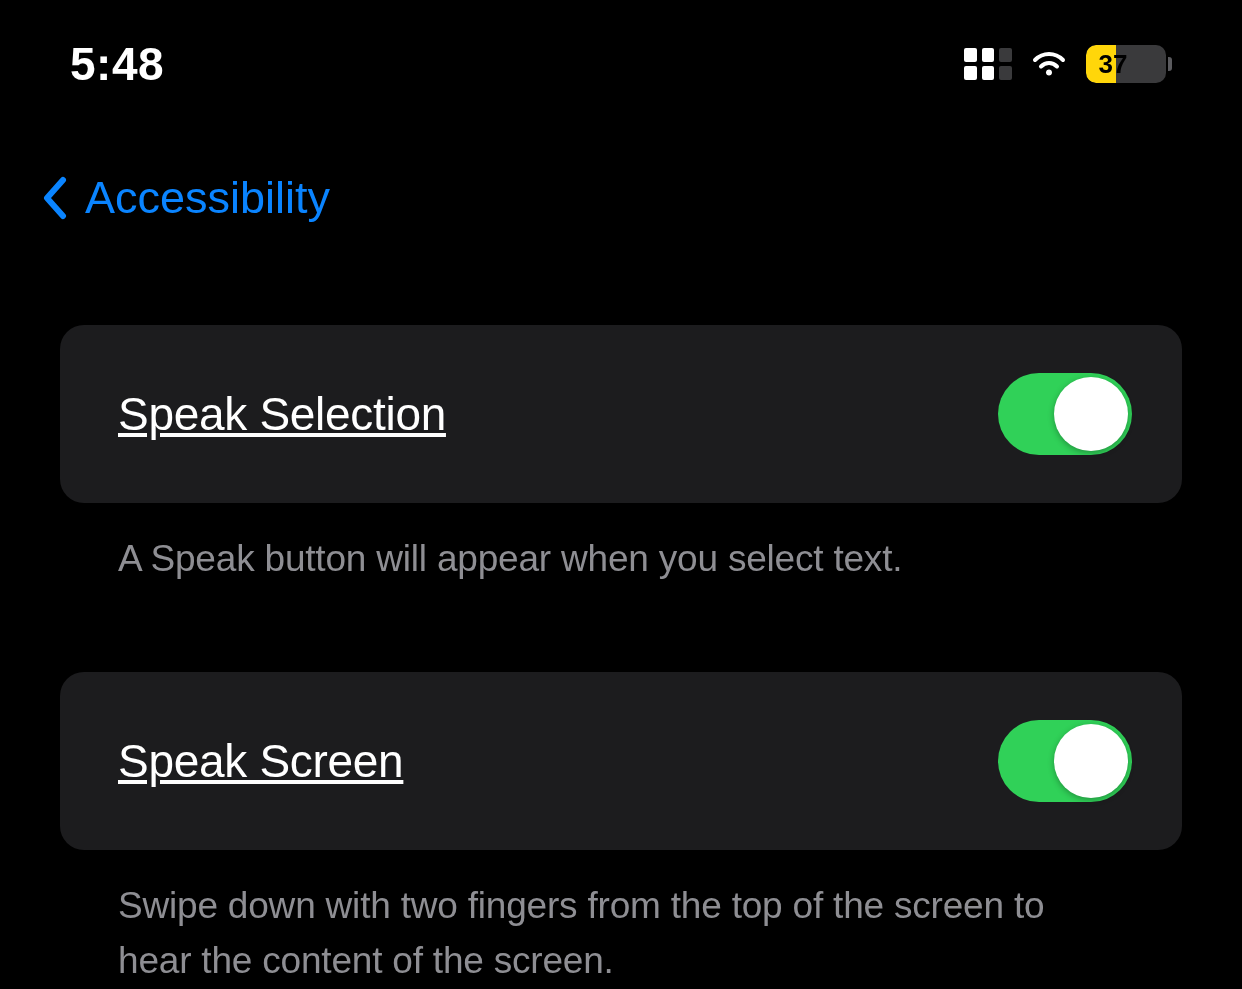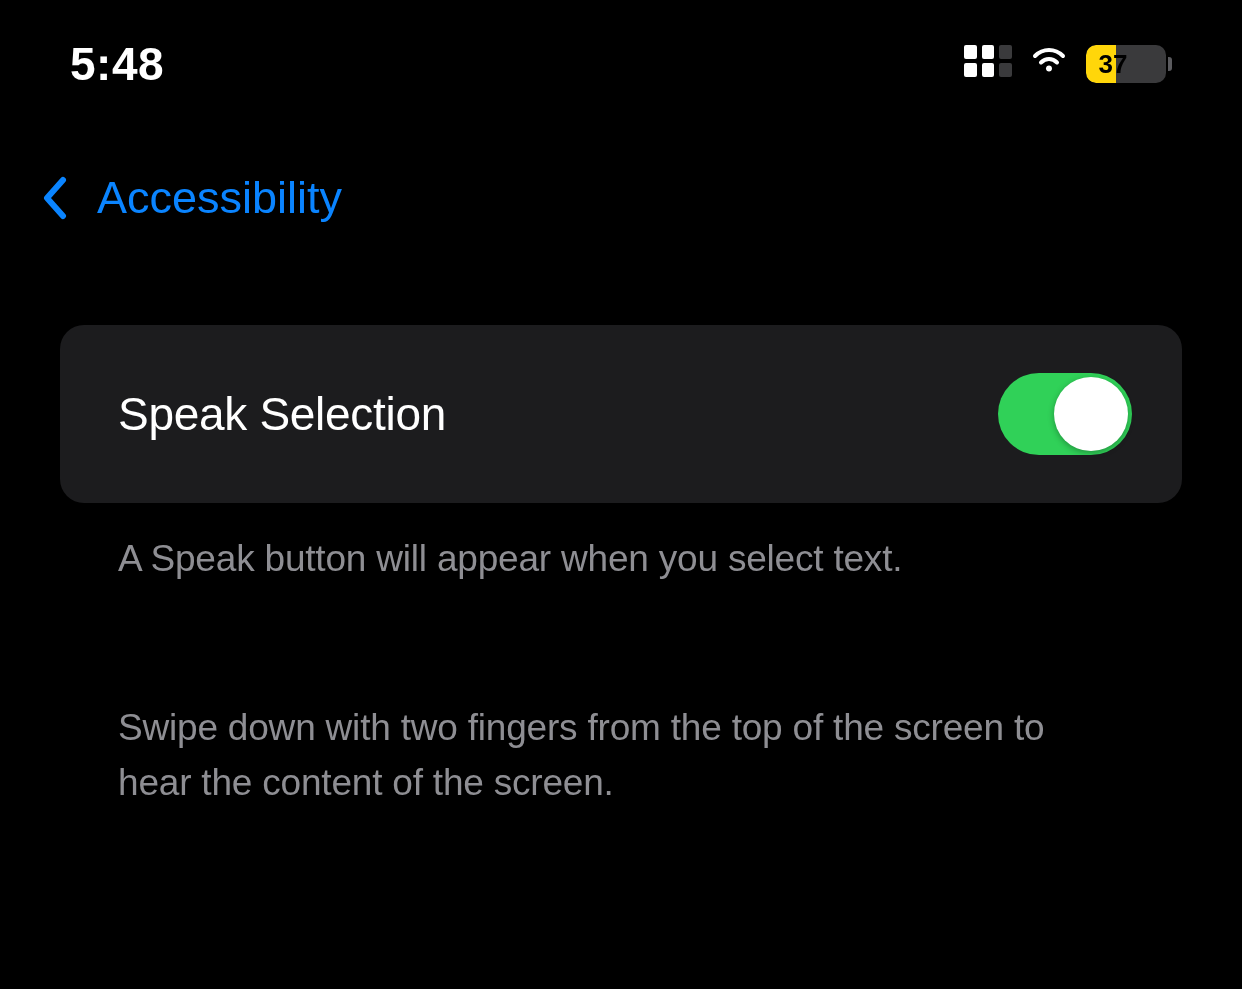--- a/index.html
+++ b/index.html
@@ -23,20 +23,21 @@
       padding: 38px 70px 20px 70px;
       height: 110px;
     }
     .status-time {
       font-size: 46px;
       font-weight: 600;
       letter-spacing: 0.5px;
     }
     .status-right {
       display: flex;
+      align-items: center;
       gap: 18px;
     }
     .signal-dots {
       display: grid;
       grid-template-columns: repeat(3, 1fr);
       grid-template-rows: repeat(2, 1fr);
       gap: 4px 5px;
       width: 48px;
       height: 32px;
     }
@@ -103,21 +104,21 @@
       padding: 55px 40px 10px 40px;
       position: relative;
       height: 130px;
     }
     .back-button {
       display: flex;
       align-items: center;
       color: #0a84ff;
       font-size: 45px;
       font-weight: 400;
-      gap: 27px;
+      gap: 15px;
     }
     .chevron-left {
       width: 30px;
       height: 44px;
     }
     .nav-title {
       position: absolute;
       left: 50%;
       transform: translateX(-50%);
       font-size: 45px;
@@ -136,20 +137,21 @@
       padding: 48px 50px 48px 58px;
       display: flex;
       justify-content: space-between;
       align-items: center;
     }
     .setting-label {
       font-size: 46px;
       font-weight: 400;
       color: #ffffff;
       letter-spacing: -0.3px;
+      text-decoration: underline;
     }
     .toggle {
       width: 134px;
       height: 82px;
       border-radius: 41px;
       position: relative;
       cursor: pointer;
     }
     .toggle.on {
       background: #30d158;
@@ -218,16 +220,22 @@
     <div class="setting-row">
       <div class="setting-label">Speak Selection</div>
       <div class="toggle on">
         <div class="toggle-knob"></div>
       </div>
     </div>
     <div class="setting-description">A Speak button will appear when you select text.</div>
   </div>
 
   <div class="setting-group">
+    <div class="setting-row">
+      <div class="setting-label">Speak Screen</div>
+      <div class="toggle on">
+        <div class="toggle-knob"></div>
+      </div>
+    </div>
     <div class="setting-description">Swipe down with two fingers from the top of the screen to hear the content of the screen.</div>
   </div>
 
 </div>
 
 </body></html>

